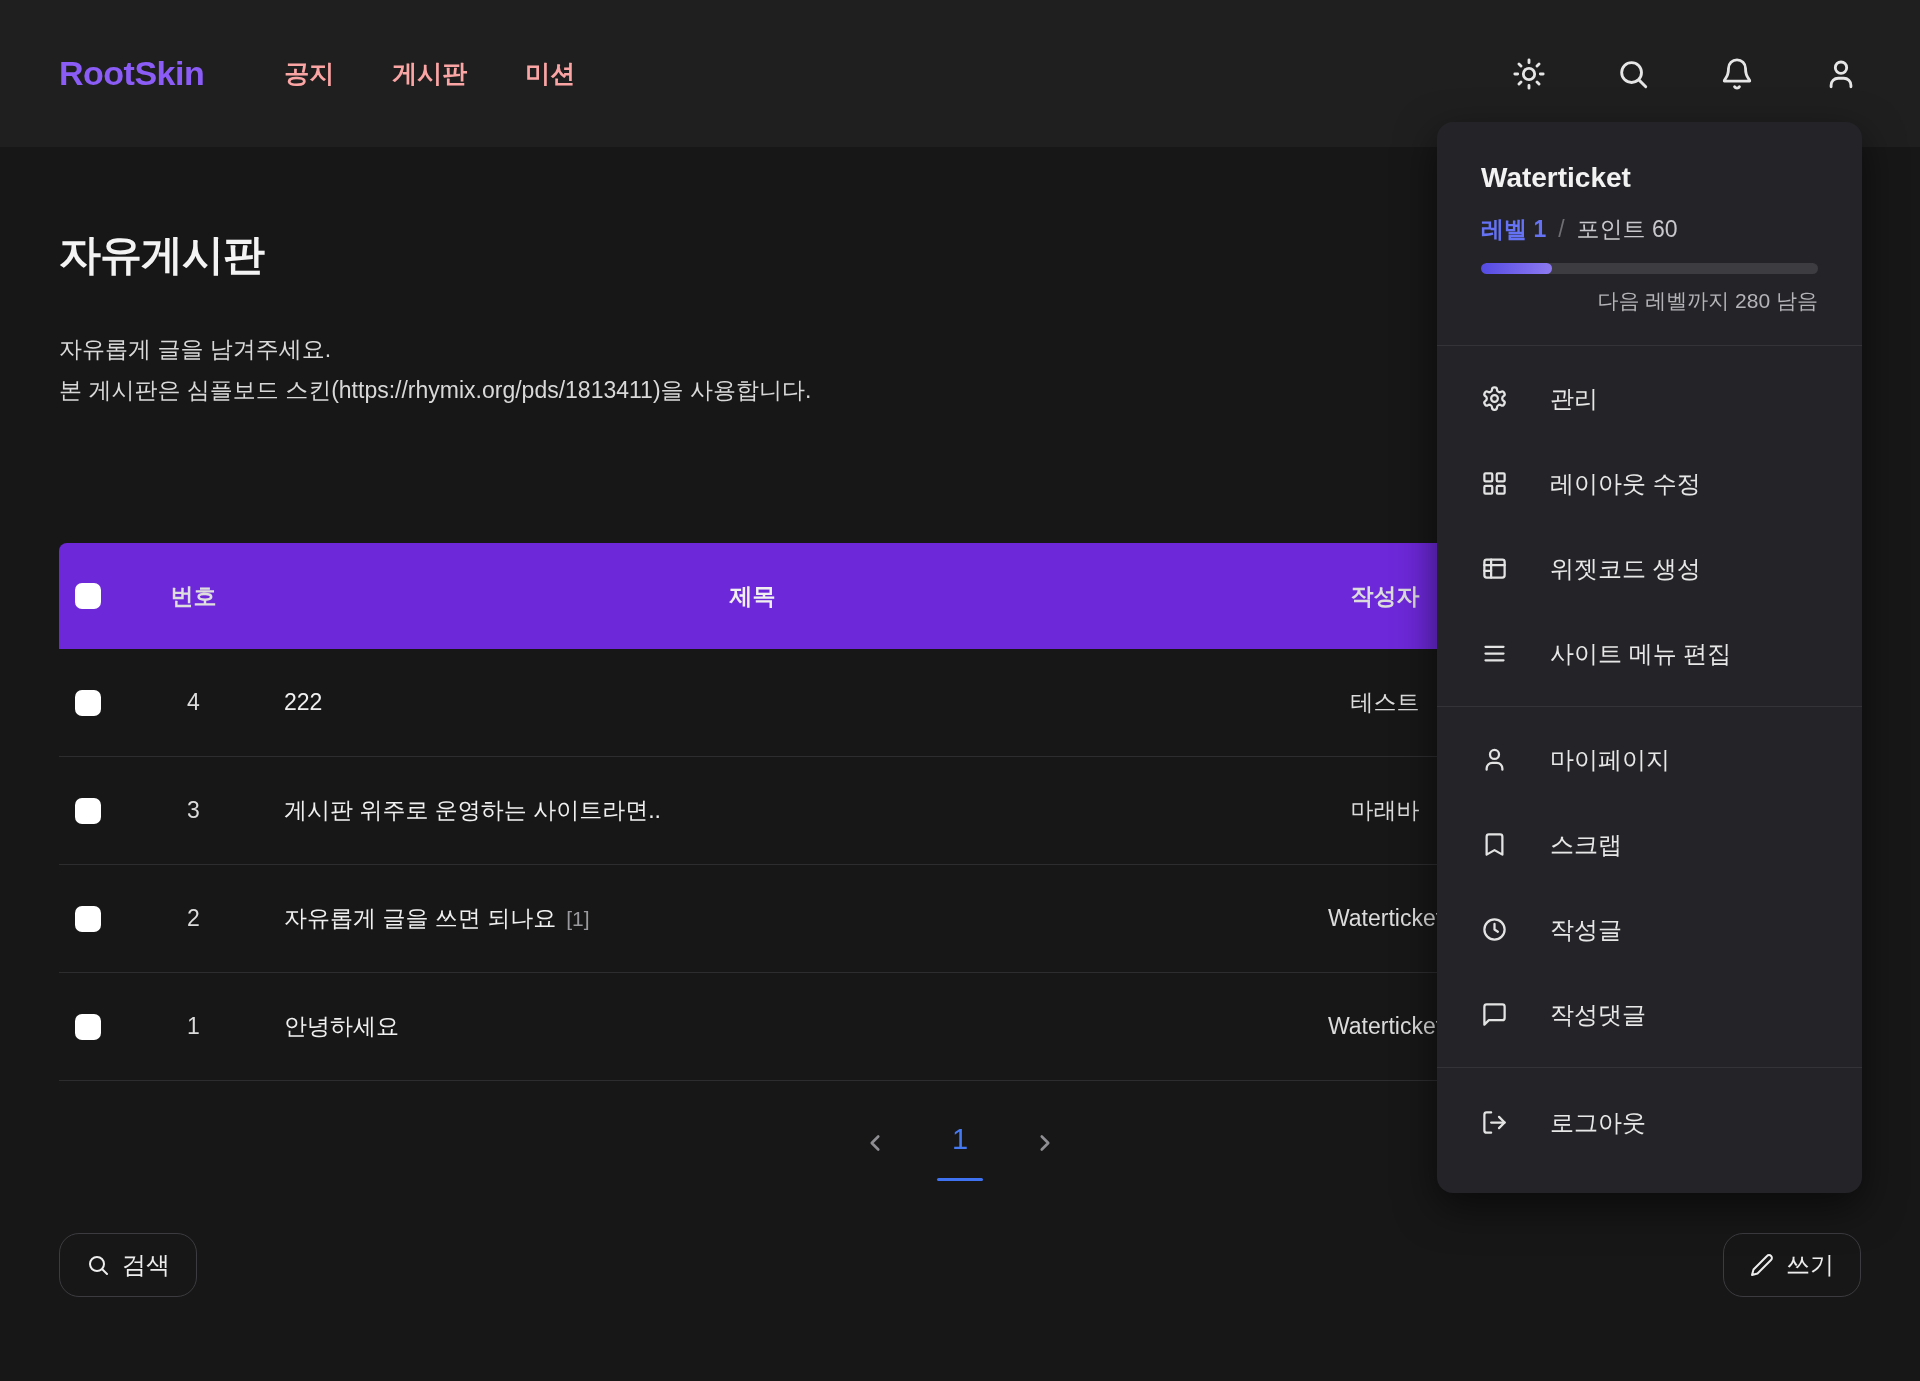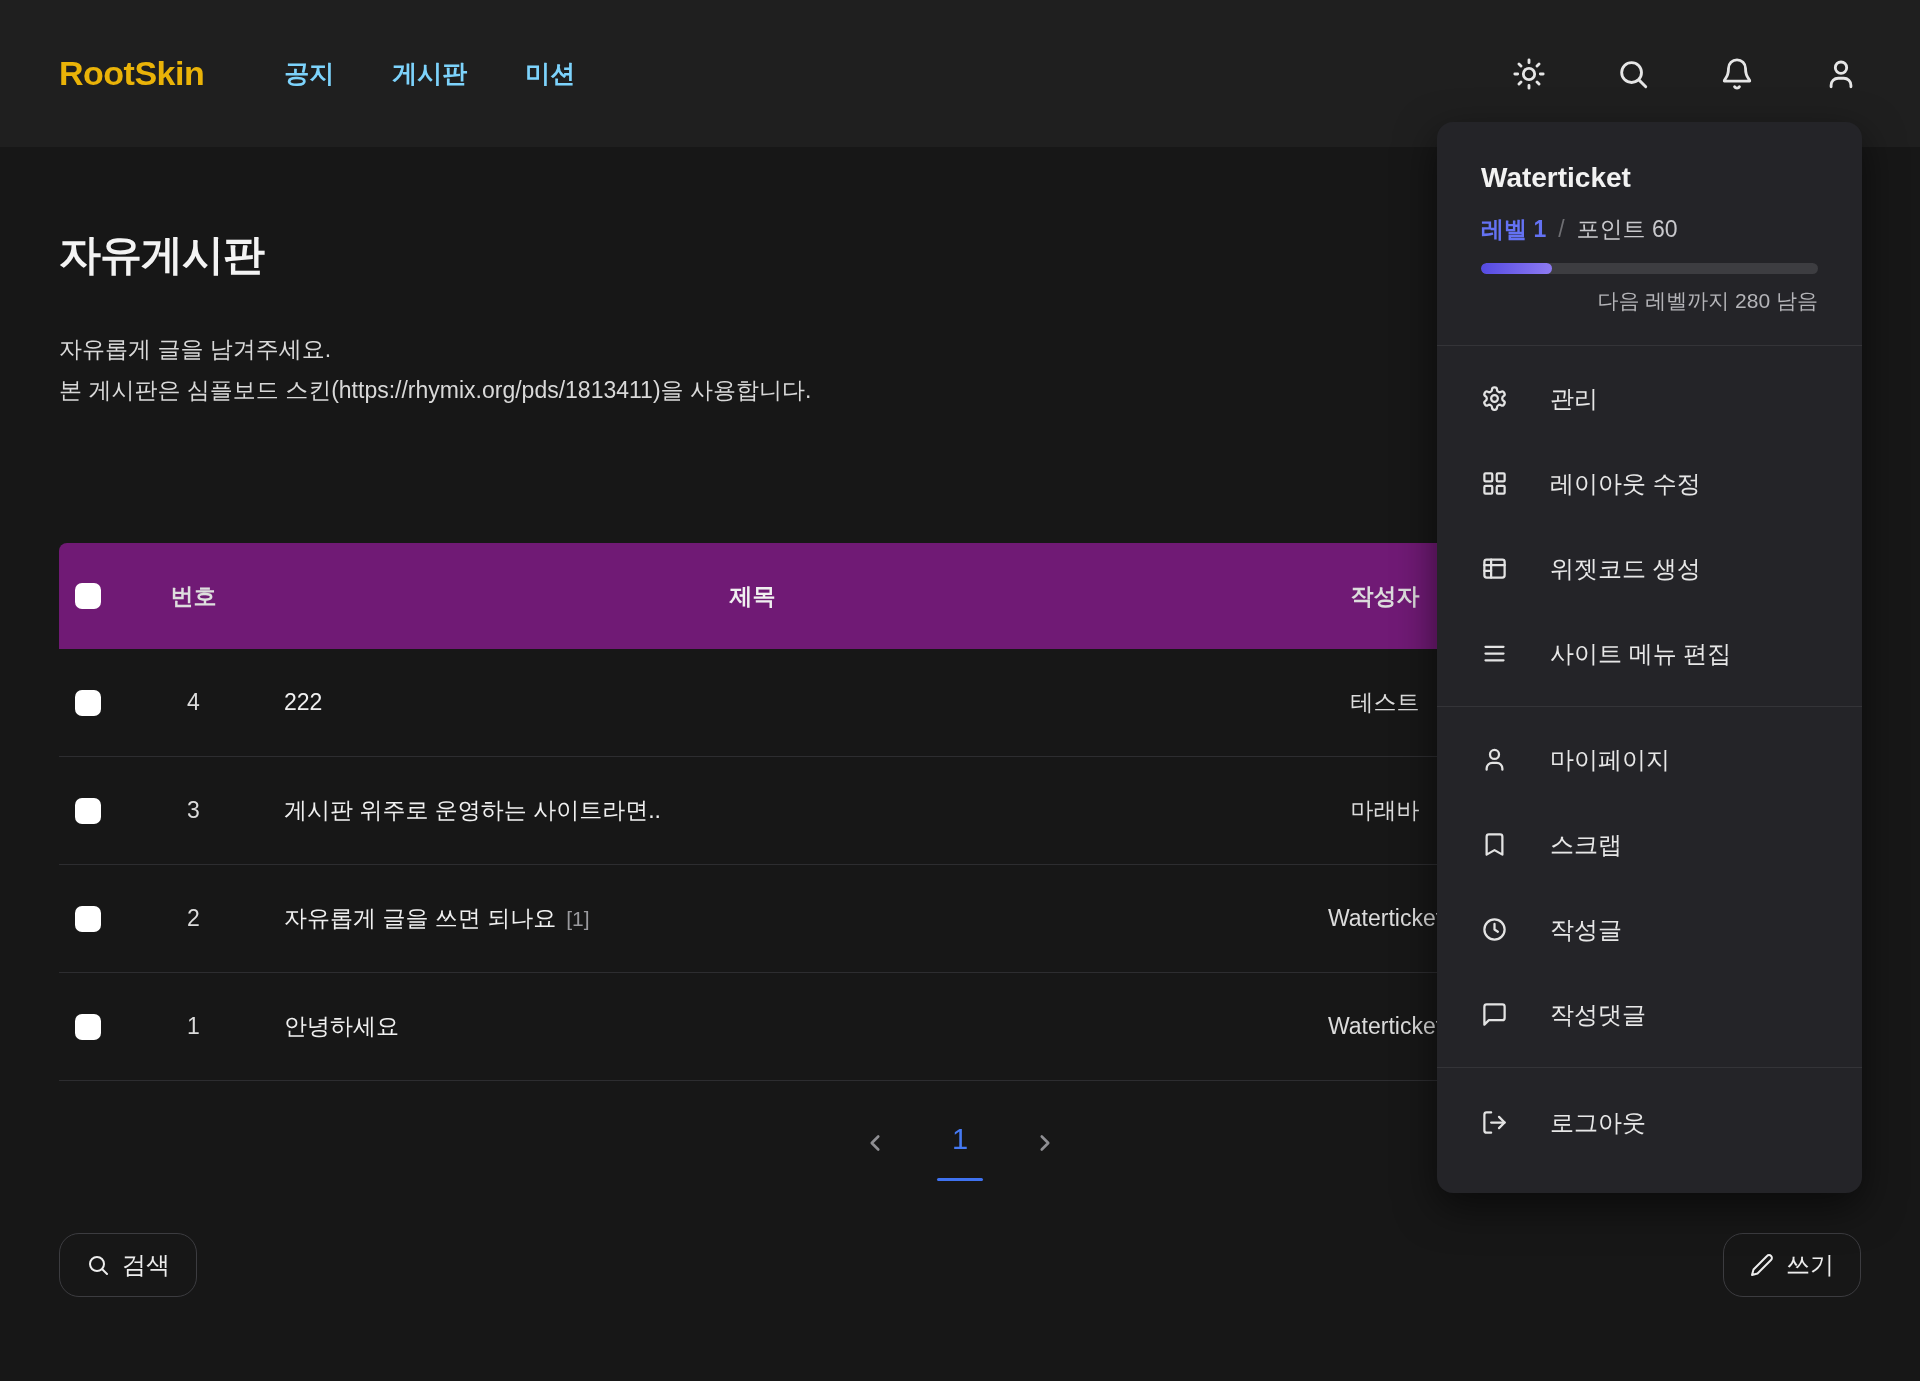--- a/index.html
+++ b/index.html
@@ -11,37 +11,37 @@
     position:relative;
   }
   svg { display:block; }
 
   
   .navbar {
     height:147px; background:#1f1f1f;
     display:flex; align-items:center;
     padding:0 59px;
   }
-  .logo { font-size:34px; font-weight:800; color:#eab308; letter-spacing:-0.5px; cursor:pointer; }
+  .logo { font-size:34px; font-weight:800; color:#8b5cf6; letter-spacing:-0.5px; cursor:pointer; }
   .nav-links { display:flex; gap:58px; margin-left:80px; }
-  .nav-link { font-size:25px; font-weight:700; color:#7dd3fc; cursor:pointer; }
+  .nav-link { font-size:25px; font-weight:700; color:#fca5a5; cursor:pointer; }
   .nav-actions { margin-left:auto; display:flex; align-items:center; gap:64px; }
   .icon-btn { width:40px; height:40px; display:flex; align-items:center; justify-content:center; cursor:pointer; color:#e6e6e6; }
   .icon-btn svg { width:34px; height:34px; }
 
   
   .content { padding:0 59px; position:relative; }
   .board-title { margin-top:80px; font-size:42px; font-weight:800; color:#f3f3f3; letter-spacing:-1px; }
   .board-desc { margin-top:46px; font-size:23px; line-height:41px; color:#d9d9d9; }
 
   
   .board-table { margin-top:132px; }
   .t-row { display:flex; align-items:center; }
   .t-head {
-    height:106px; background:#701a75; border-radius:8px 8px 0 0;
+    height:106px; background:#6d28d9; border-radius:8px 8px 0 0;
     font-weight:700; color:#dedede; font-size:23px;
   }
   .t-body-row { height:108px; border-bottom:1px solid #2d2d30; font-size:23px; cursor:pointer; }
   .cell-check { width:68px; padding-left:16px; display:flex; align-items:center; }
   .checkbox {
     width:26px; height:26px; background:#ffffff; border-radius:7px; cursor:pointer;
   }
   .cell-num { width:133px; text-align:center; color:#dcdcdc; }
   .t-head .cell-num { color:#dedede; }
   .cell-title { flex:1; padding-left:24px; color:#f0f0f0; font-weight:500; text-align:left; white-space:nowrap; overflow:hidden; }

